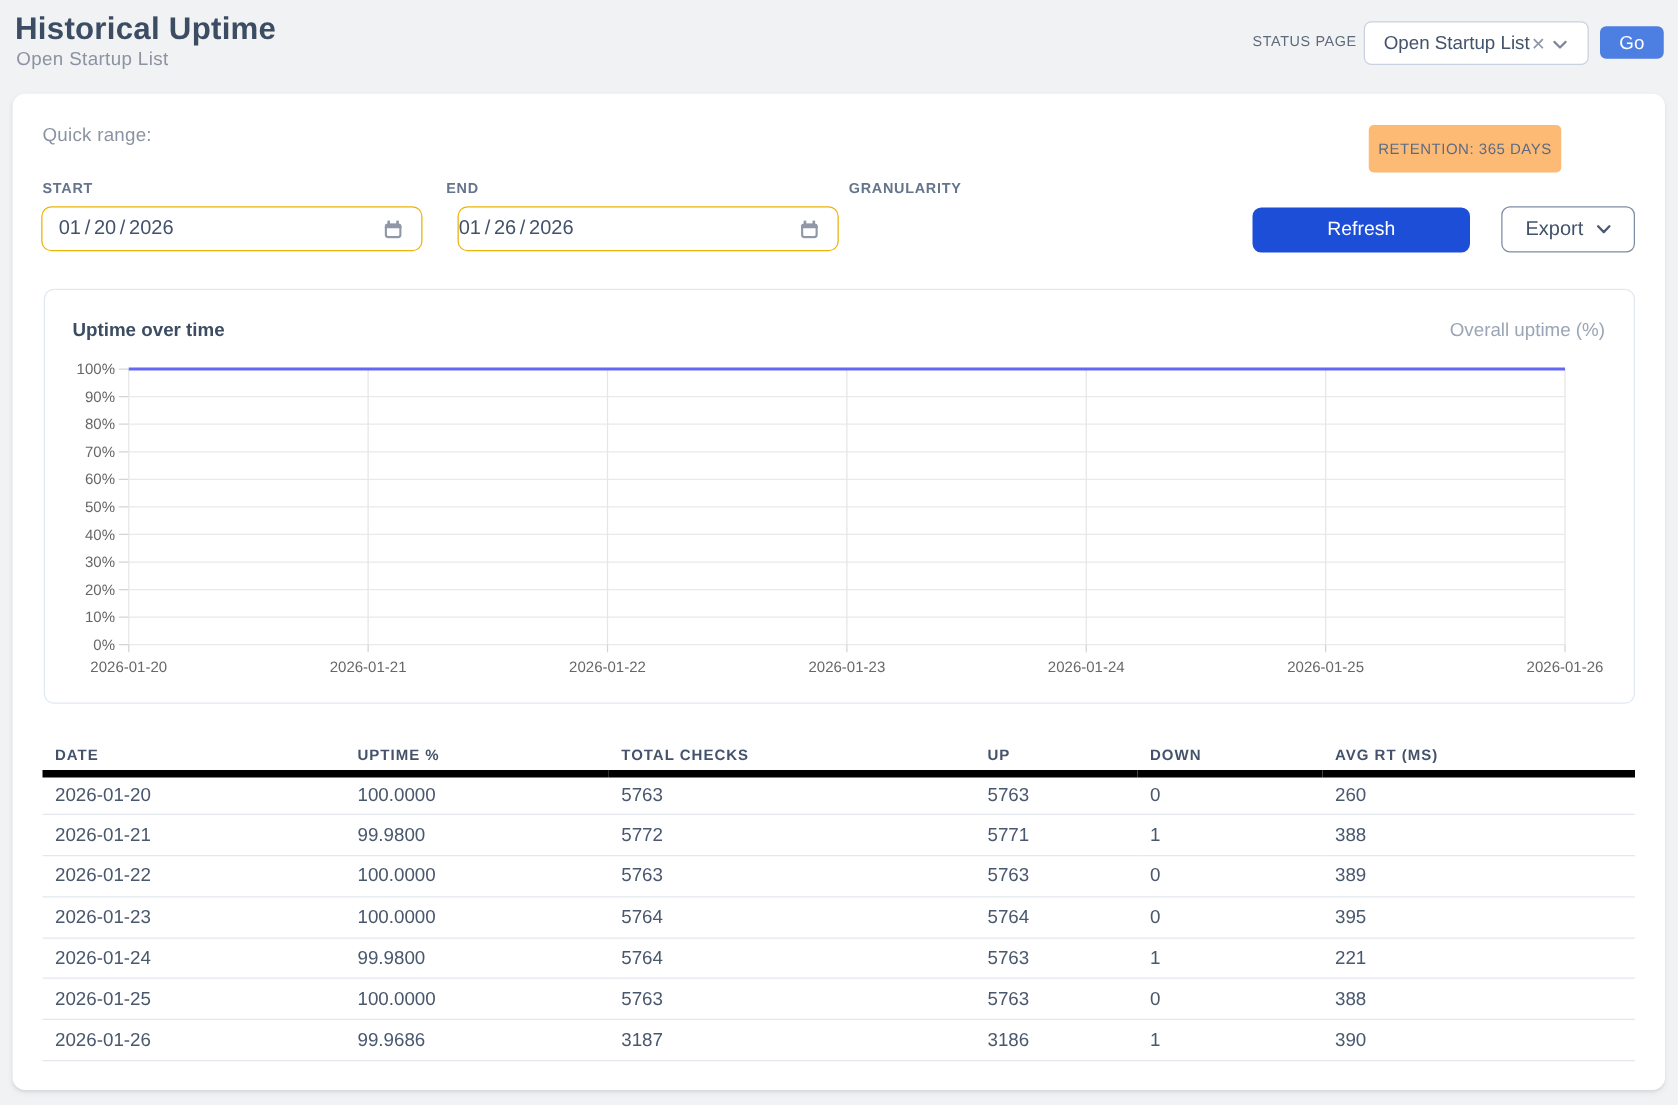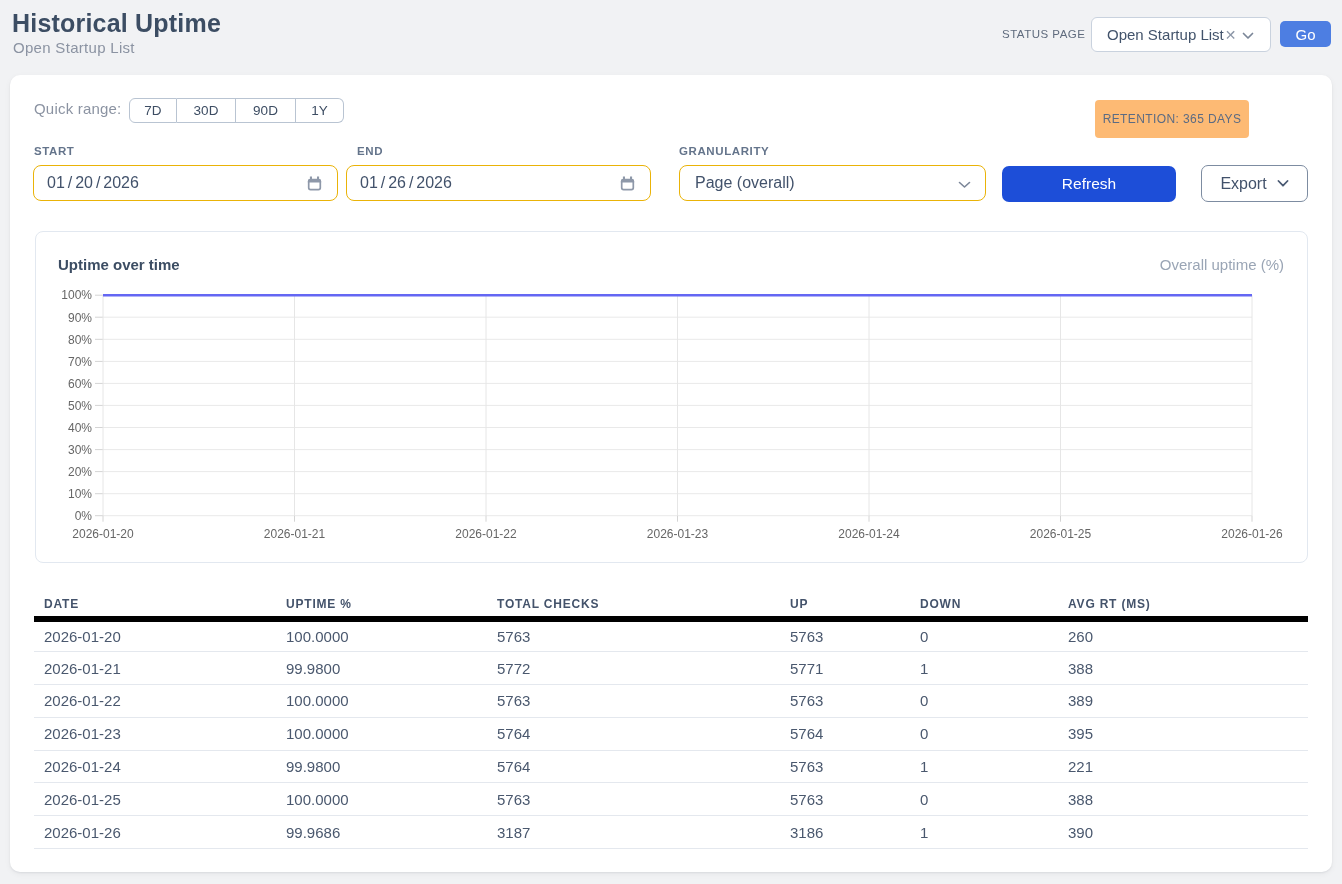--- a/index.html
+++ b/index.html
@@ -52,53 +52,42 @@
     <span class="txt">Open Startup List</span>
     <span class="x">✕</span>
     <svg width="12" height="8" viewBox="0 0 12 8">
       <path d="M1.5 1.5 L6 6 L10.5 1.5" fill="none" stroke="#7b8698" stroke-width="1.7" stroke-linecap="round" stroke-linejoin="round"></path>
     </svg>
   </div>
   <div class="go-btn">Go</div>
 
   <div class="card">
     <div class="qr-label">Quick range:</div>
-    <div class="qr-group">
-      <div class="qb" style="width:48px">7D</div>
-      <div class="qb" style="width:59px">30D</div>
-      <div class="qb" style="width:60px">90D</div>
-      <div class="qb" style="width:48px">1Y</div>
-    </div>
     <div class="badge">RETENTION: 365 DAYS</div>
 
     <div class="flabel" style="left:24px; top:70px;">START</div>
     <div class="flabel" style="left:347px; top:70px;">END</div>
     <div class="flabel" style="left:669px; top:70px;">GRANULARITY</div>
 
     <div class="finput" style="left:23px; width:305px; padding-left:13px;">
       <span class="dateval">01 / 20 / 2026</span>
       <svg class="cal" width="15" height="15" viewBox="0 0 15 15">
         <rect x="2.9" y="0.5" width="2.1" height="3.5" fill="#8e98a9"></rect>
         <rect x="10.0" y="0.5" width="2.1" height="3.5" fill="#8e98a9"></rect>
         <path d="M3.25 2.9 h8.5 a2.4 2.4 0 0 1 2.4 2.4 v1.3 h-13.3 v-1.3 a2.4 2.4 0 0 1 2.4 -2.4 z" fill="#8e98a9"></path>
         <rect x="1.7" y="3.7" width="11.6" height="10" rx="1.9" fill="none" stroke="#8e98a9" stroke-width="1.7"></rect>
       </svg>
     </div>
-    <div class="finput" style="left:336px; width:305px; padding-left:13px;">
+    <div class="finput" style="left:356px; width:305px; ">
       <span class="dateval">01 / 26 / 2026</span>
       <svg class="cal" width="15" height="15" viewBox="0 0 15 15">
         <rect x="2.9" y="0.5" width="2.1" height="3.5" fill="#8e98a9"></rect>
         <rect x="10.0" y="0.5" width="2.1" height="3.5" fill="#8e98a9"></rect>
         <path d="M3.25 2.9 h8.5 a2.4 2.4 0 0 1 2.4 2.4 v1.3 h-13.3 v-1.3 a2.4 2.4 0 0 1 2.4 -2.4 z" fill="#8e98a9"></path>
         <rect x="1.7" y="3.7" width="11.6" height="10" rx="1.9" fill="none" stroke="#8e98a9" stroke-width="1.7"></rect>
-      </svg>
-    </div>
-    <div class="finput" style="left:669px; width:307px; padding-left:15px;">Page (overall)
-      <svg class="chev" style="right:14px; top:15px;" width="13" height="8" viewBox="0 0 13 8">
-        <path d="M1.5 1.5 L6.5 6 L11.5 1.5" fill="none" stroke="#7b8698" stroke-width="1.6" stroke-linecap="round" stroke-linejoin="round"></path>
       </svg>
     </div>
     <div class="refresh">Refresh</div>
     <div class="export">Export
       <svg width="12" height="8" viewBox="0 0 12 8">
         <path d="M1.5 1 L6 5.7 L10.5 1" fill="none" stroke="#4a5a73" stroke-width="1.8" stroke-linecap="round" stroke-linejoin="round"></path>
       </svg>
     </div>
 
     <div class="chartcard">

